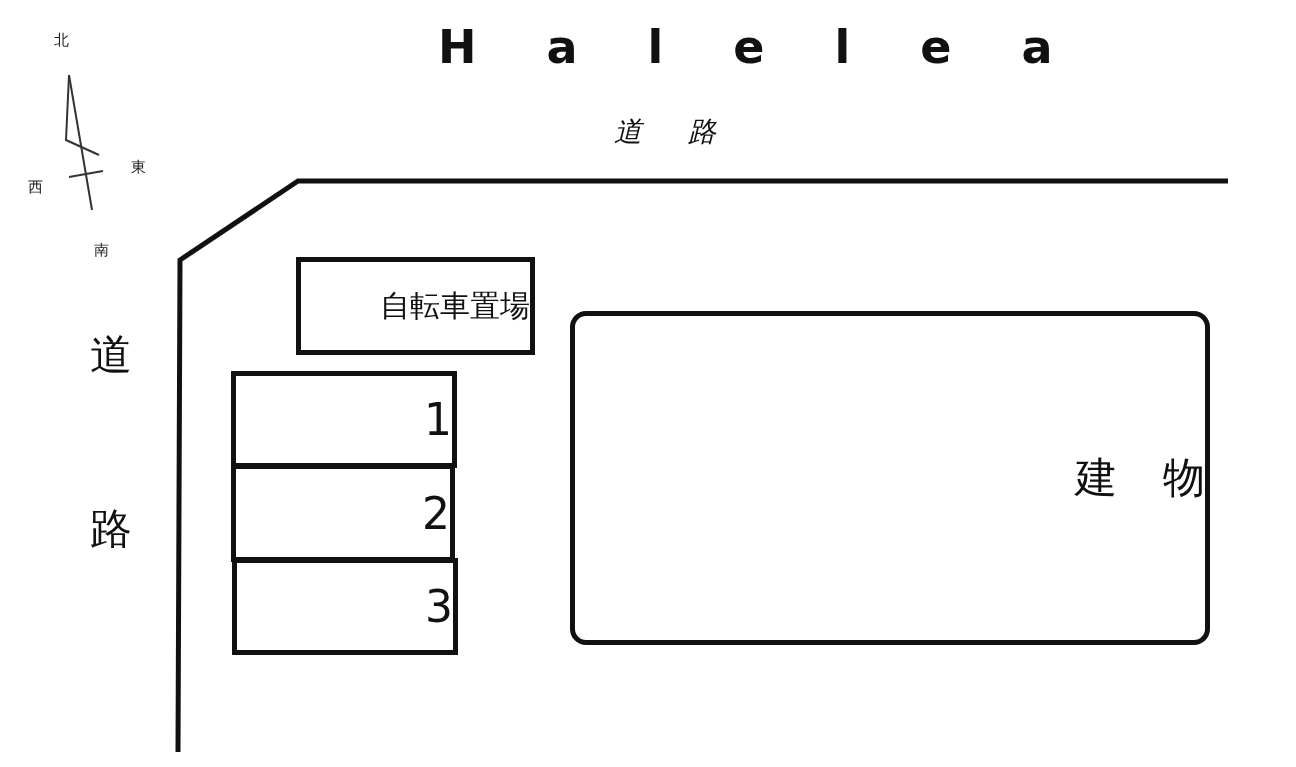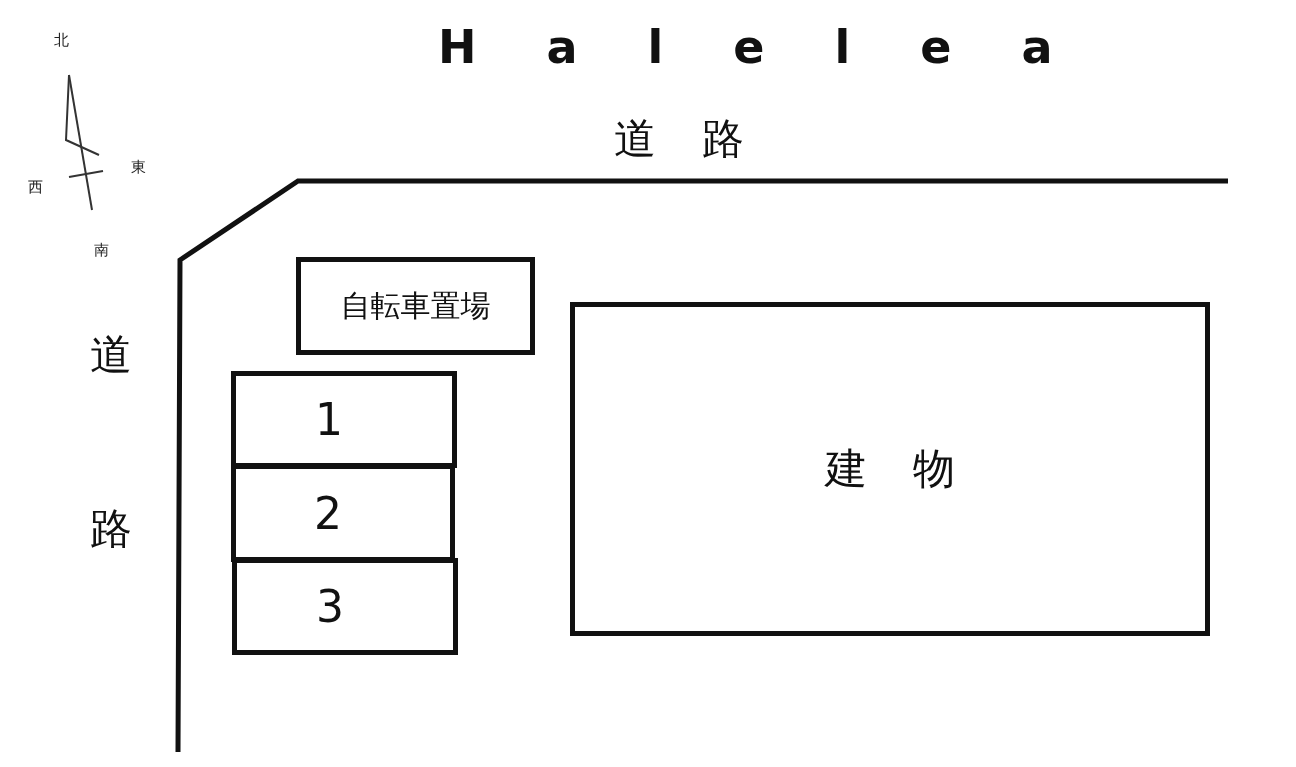--- a/index.html
+++ b/index.html
@@ -2,28 +2,28 @@
 <html><head>
   <meta charset="utf-8">
   <style>
     html, body { margin: 0; padding: 0; background: #ffffff; }
     body { width: 1296px; height: 767px; position: relative; overflow: hidden;
            font-family: "DejaVu Sans", sans-serif; color: #111; }
     .abs { position: absolute; }
     svg.lines { position: absolute; left: 0; top: 0; }
     .title { left: 438px; top: 24px; font-size: 46px; letter-spacing: 27px;
              font-family: "DejaVu Sans", sans-serif; line-height: 1; font-weight: bold; }
-    .road-top { left: 614px; top: 118px; font-size: 42px; letter-spacing: 46px; line-height: 1; }
+    .road-top { left: 614px; top: 118px; font-size: 28px; letter-spacing: 46px; line-height: 1; font-style: italic; }
     .road-left { left: 90px; font-size: 42px; line-height: 1; }
     .compass-label { font-size: 15px; line-height: 1; color: #222; }
     .box { border: 5px solid #111; box-sizing: border-box; display: flex;
-           align-items: center; justify-content: center; background: transparent; }
+           align-items: center; justify-content: flex-end; background: transparent; }
     .bike { left: 296px; top: 257px; width: 239px; height: 98px; font-size: 30px; }
     .lot { font-size: 44px; }
-    .building { left: 570px; top: 302px; width: 640px; height: 334px; font-size: 42px; letter-spacing: 46px; }
+    .building { left: 570px; top: 311px; width: 640px; height: 334px; font-size: 42px; letter-spacing: 46px; border-radius: 16px; }
     .building span { margin-right: -46px; }
   </style>
 </head>
 <body>
 
 <svg class="lines" width="1296" height="767">
   <polyline points="1228,181 298,181 180,260 178,752" fill="none" stroke="#111" stroke-width="5" stroke-linejoin="miter"></polyline>
   <g stroke="#333" stroke-width="2" fill="none">
     <polyline points="69,75 66,140 99,155"></polyline>
     <line x1="69" y1="75" x2="92" y2="210"></line>

